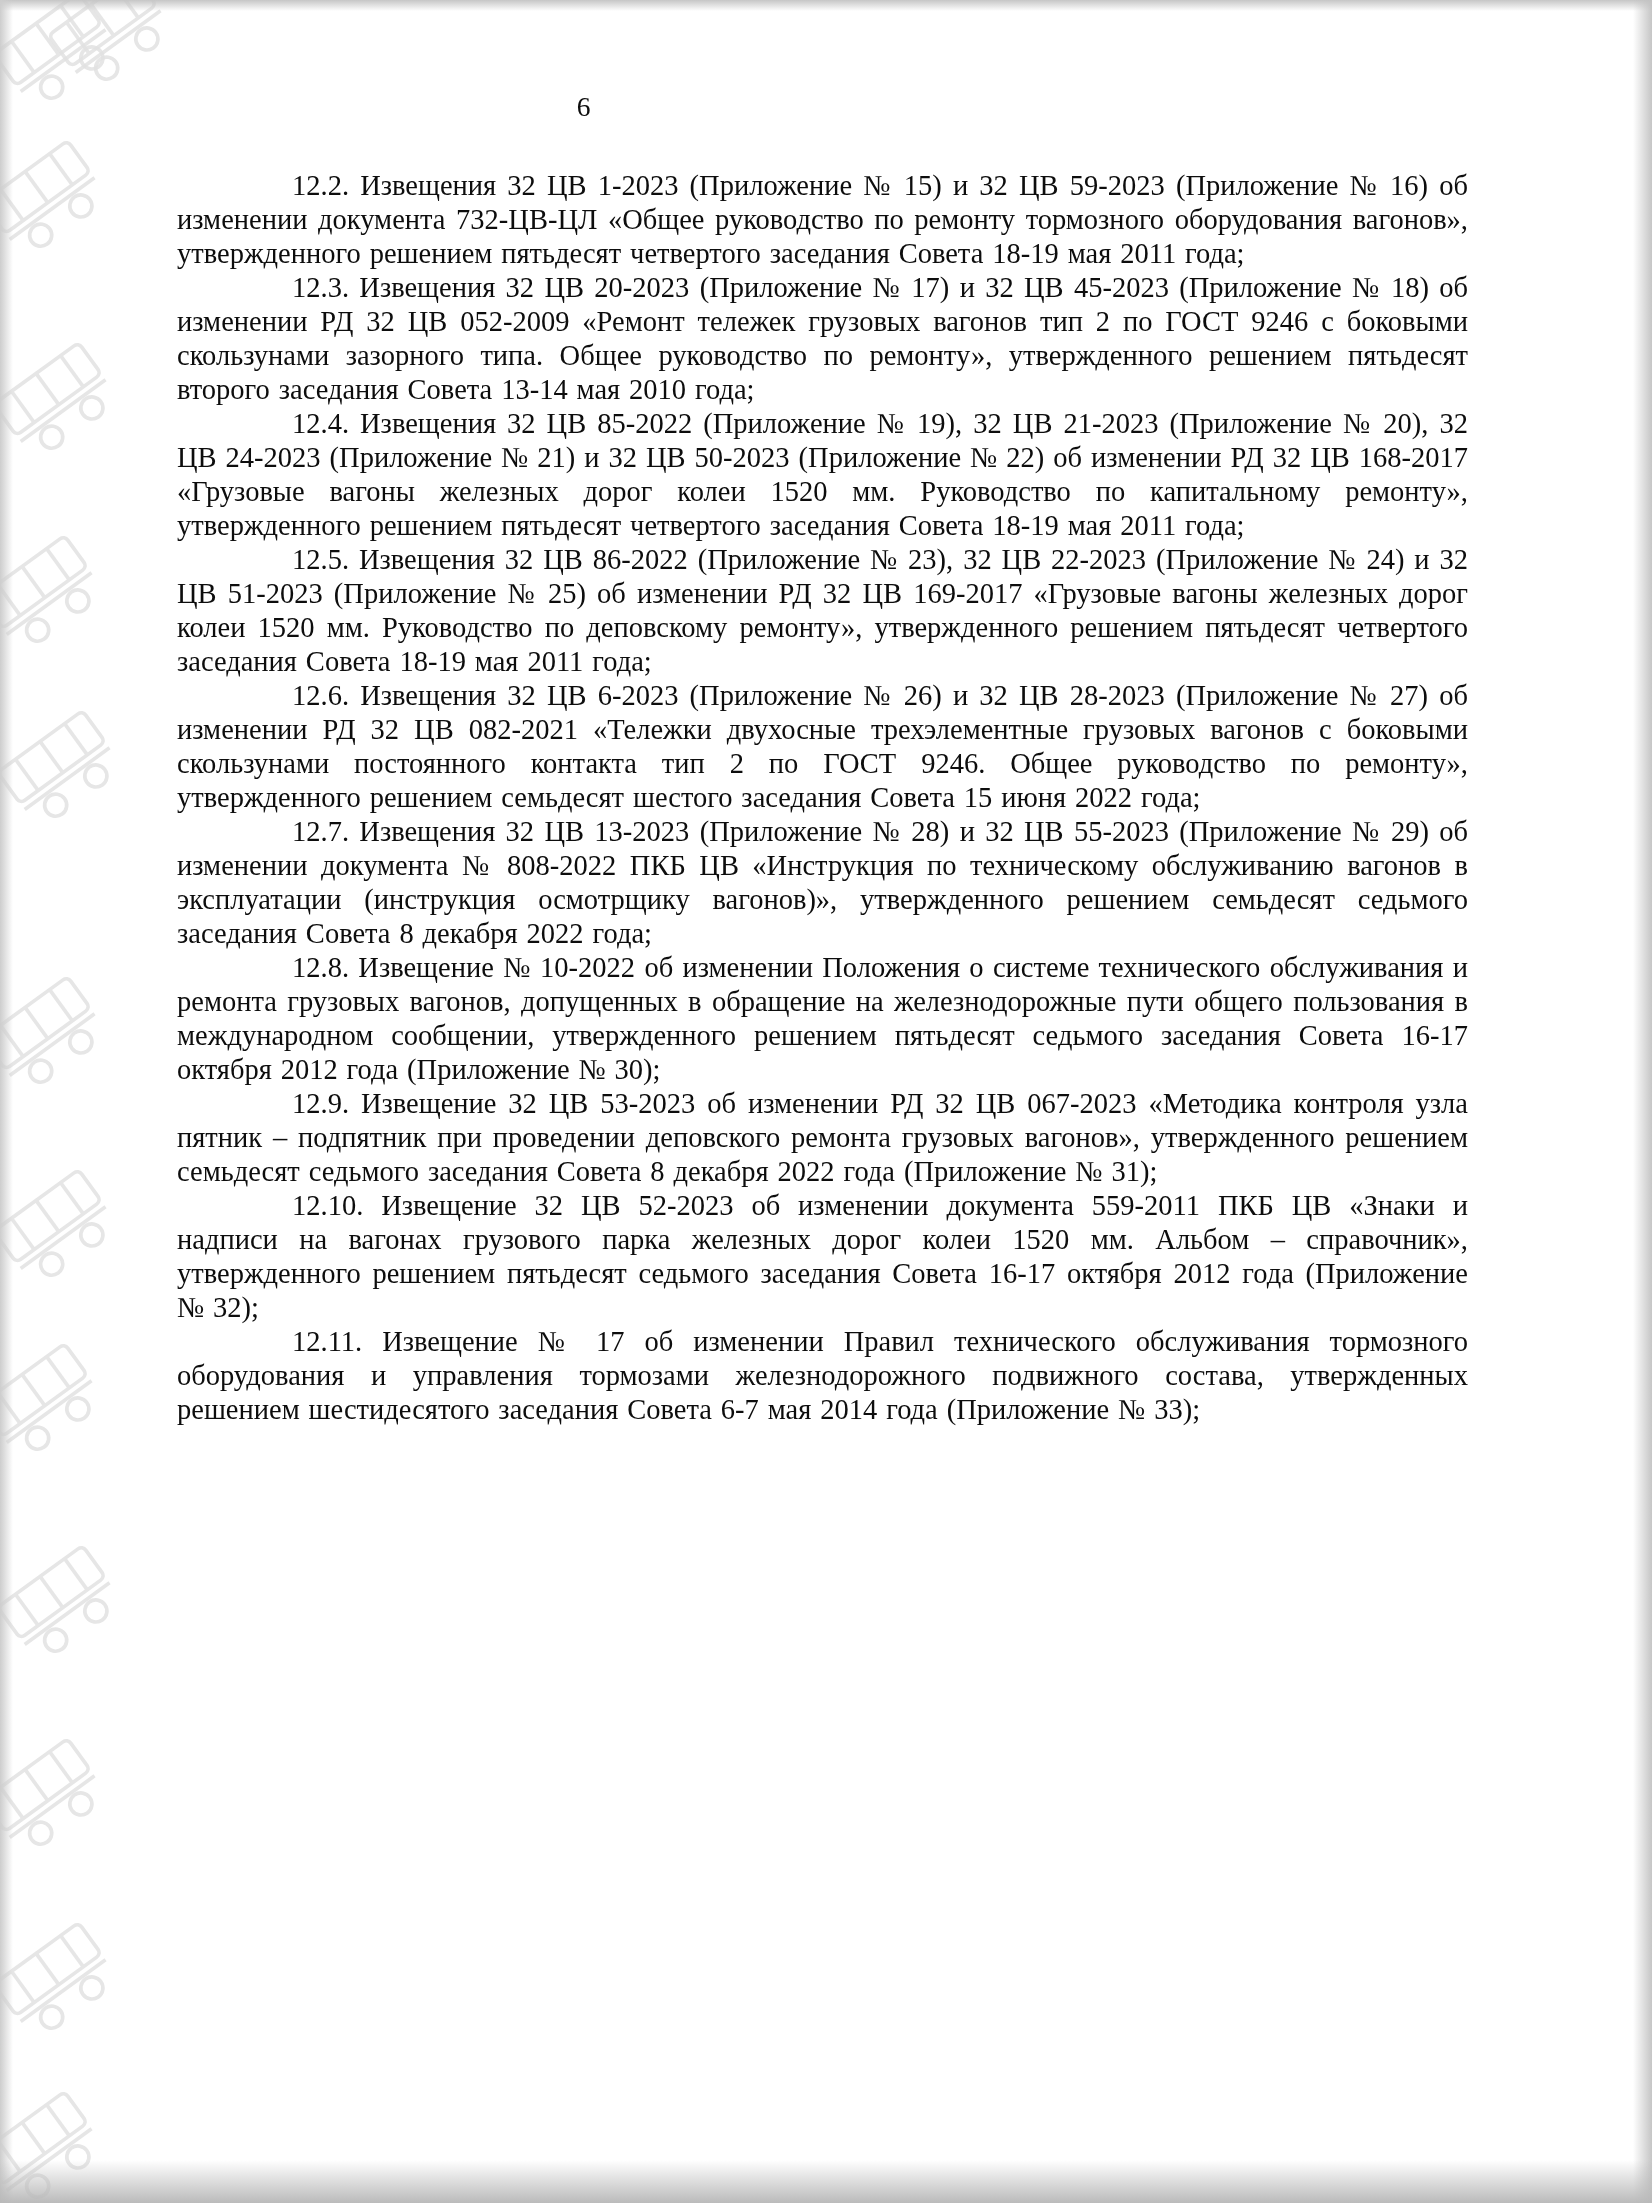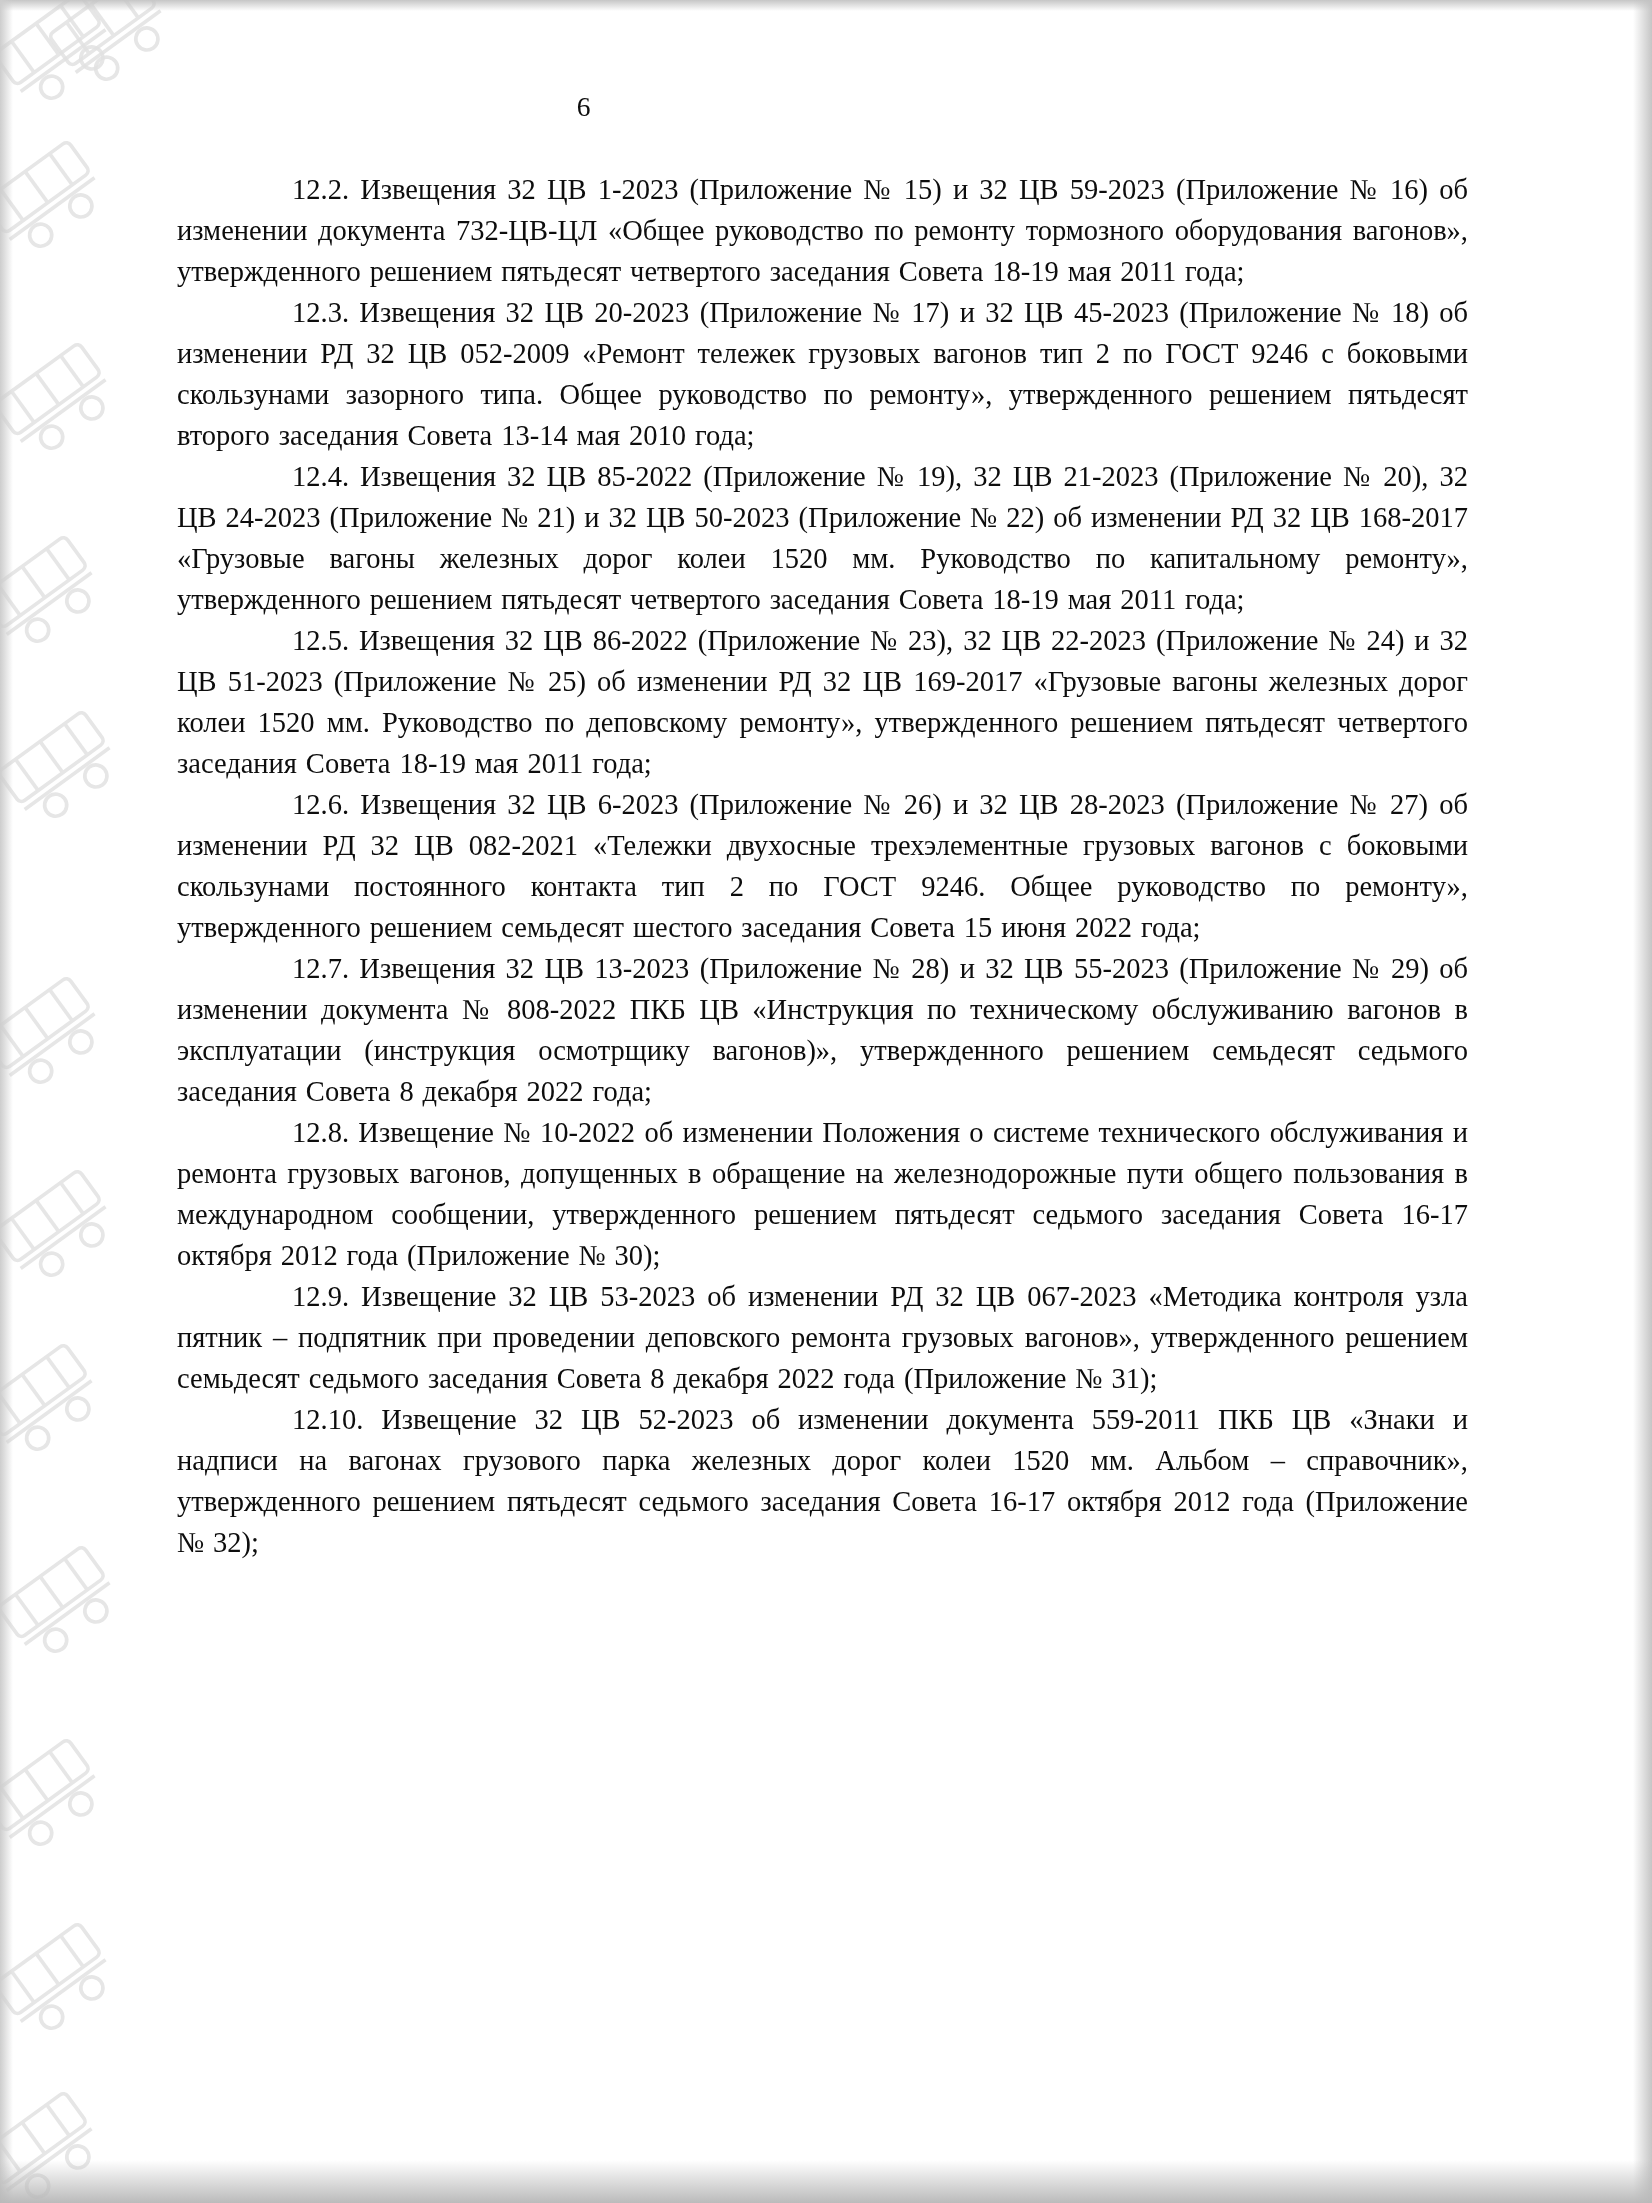--- a/index.html
+++ b/index.html
@@ -44,21 +44,21 @@
 
   .content {
     position: absolute;
     left: 177px;
     top: 169px;
     width: 1291px;
   }
   .content p {
     margin: 0;
     font-size: 28.5px;
-    line-height: 41px;
+    line-height: 34px;
     text-align: justify;
     text-indent: 115px;
     word-spacing: 1.8px;
   }
 </style>
 </head>
 <body>
 
 <div class="scan">
 
@@ -121,20 +121,21 @@
   <div class="content">
     <p>12.2. Извещения 32 ЦВ 1-2023 (Приложение № 15) и 32 ЦВ 59-2023 (Приложение № 16) об изменении документа 732-ЦВ-ЦЛ «Общее руководство по ремонту тормозного оборудования вагонов», утвержденного решением пятьдесят четвертого заседания Совета 18-19 мая 2011 года;</p>
     <p>12.3. Извещения 32 ЦВ 20-2023 (Приложение № 17) и 32 ЦВ 45-2023 (Приложение № 18) об изменении РД 32 ЦВ 052-2009 «Ремонт тележек грузовых вагонов тип 2 по ГОСТ 9246 с боковыми скользунами зазорного типа. Общее руководство по ремонту», утвержденного решением пятьдесят второго заседания Совета 13-14 мая 2010 года;</p>
     <p>12.4. Извещения 32 ЦВ 85-2022 (Приложение № 19), 32 ЦВ 21-2023 (Приложение № 20), 32 ЦВ 24-2023 (Приложение № 21) и 32 ЦВ 50-2023 (Приложение № 22) об изменении РД 32 ЦВ 168-2017 «Грузовые вагоны железных дорог колеи 1520 мм. Руководство по капитальному ремонту», утвержденного решением пятьдесят четвертого заседания Совета 18-19 мая 2011 года;</p>
     <p>12.5. Извещения 32 ЦВ 86-2022 (Приложение № 23), 32 ЦВ 22-2023 (Приложение № 24) и 32 ЦВ 51-2023 (Приложение № 25) об изменении РД 32 ЦВ 169-2017 «Грузовые вагоны железных дорог колеи 1520 мм. Руководство по деповскому ремонту», утвержденного решением пятьдесят четвертого заседания Совета 18-19 мая 2011 года;</p>
     <p>12.6. Извещения 32 ЦВ 6-2023 (Приложение № 26) и 32 ЦВ 28-2023 (Приложение № 27) об изменении РД 32 ЦВ 082-2021 «Тележки двухосные трехэлементные грузовых вагонов с боковыми скользунами постоянного контакта тип 2 по ГОСТ 9246. Общее руководство по ремонту», утвержденного решением семьдесят шестого заседания Совета 15 июня 2022 года;</p>
     <p>12.7. Извещения 32 ЦВ 13-2023 (Приложение № 28) и 32 ЦВ 55-2023 (Приложение № 29) об изменении документа № 808-2022 ПКБ ЦВ «Инструкция по техническому обслуживанию вагонов в эксплуатации (инструкция осмотрщику вагонов)», утвержденного решением семьдесят седьмого заседания Совета 8 декабря 2022 года;</p>
     <p>12.8. Извещение № 10-2022 об изменении Положения о системе технического обслуживания и ремонта грузовых вагонов, допущенных в обращение на железнодорожные пути общего пользования в международном сообщении, утвержденного решением пятьдесят седьмого заседания Совета 16-17 октября 2012 года (Приложение № 30);</p>
     <p>12.9. Извещение 32 ЦВ 53-2023 об изменении РД 32 ЦВ 067-2023 «Методика контроля узла пятник – подпятник при проведении деповского ремонта грузовых вагонов», утвержденного решением семьдесят седьмого заседания Совета 8 декабря 2022 года (Приложение № 31);</p>
     <p>12.10. Извещение 32 ЦВ 52-2023 об изменении документа 559-2011 ПКБ ЦВ «Знаки и надписи на вагонах грузового парка железных дорог колеи 1520 мм. Альбом – справочник», утвержденного решением пятьдесят седьмого заседания Совета 16-17 октября 2012 года (Приложение № 32);</p>
+    <p>12.11. Извещение № 17 об изменении Правил технического обслуживания тормозного оборудования и управления тормозами железнодорожного подвижного состава, утвержденных решением шестидесятого заседания Совета 6-7 мая 2014 года (Приложение № 33);</p>
   </div>
 
   <div class="edge edge-top"></div>
   <div class="edge edge-left"></div>
   <div class="edge edge-right"></div>
   <div class="edge edge-bottom"></div>
 </div>
 
 
 </body></html>

